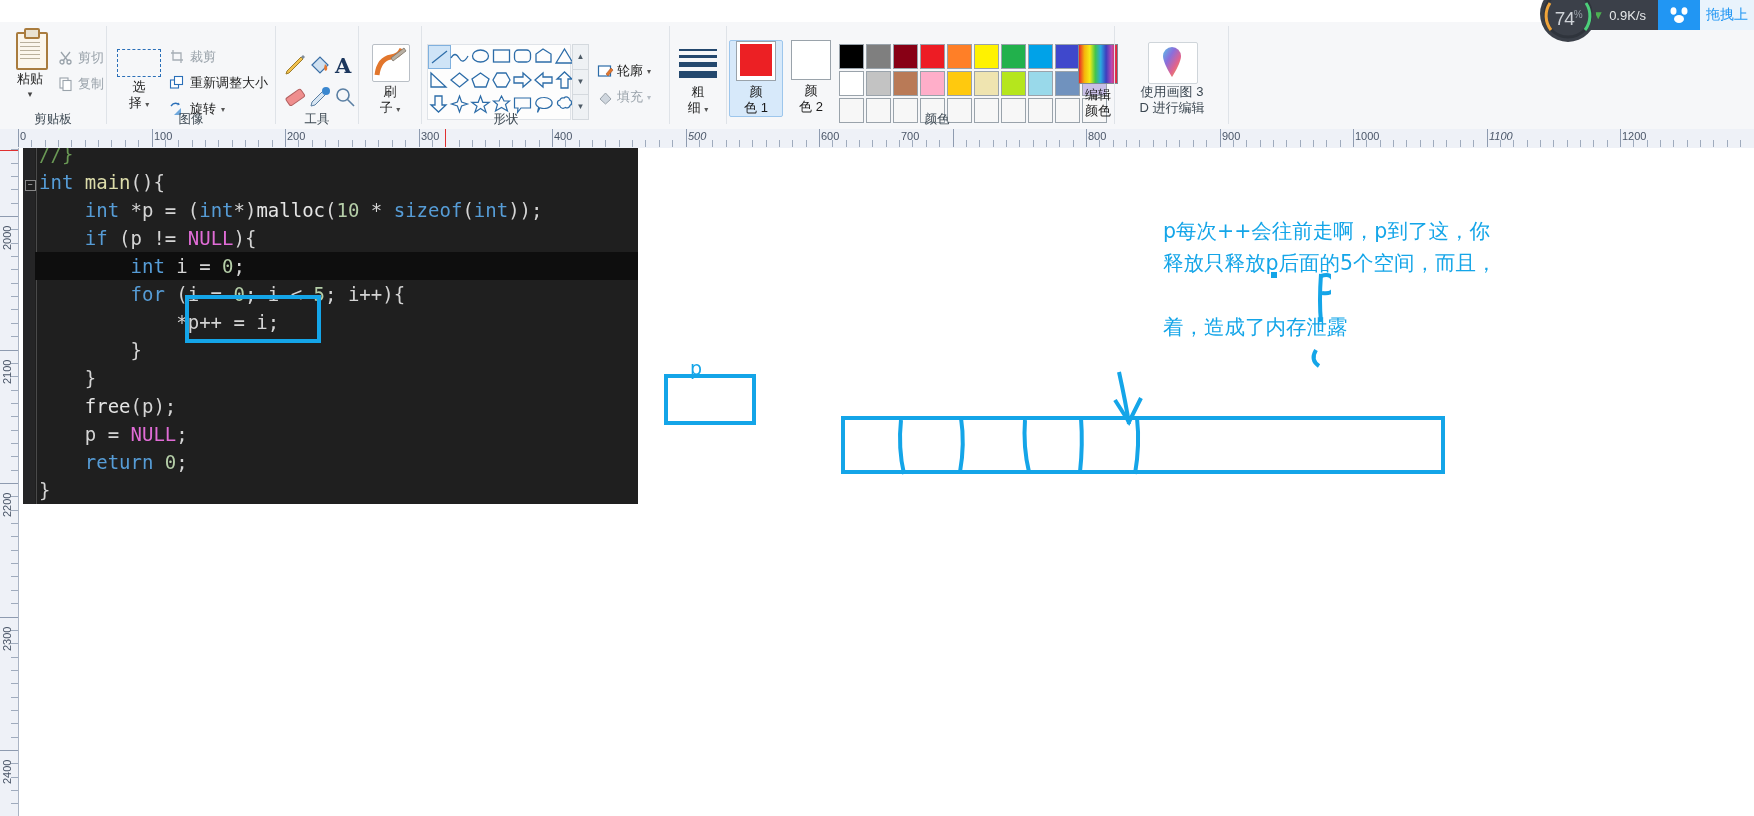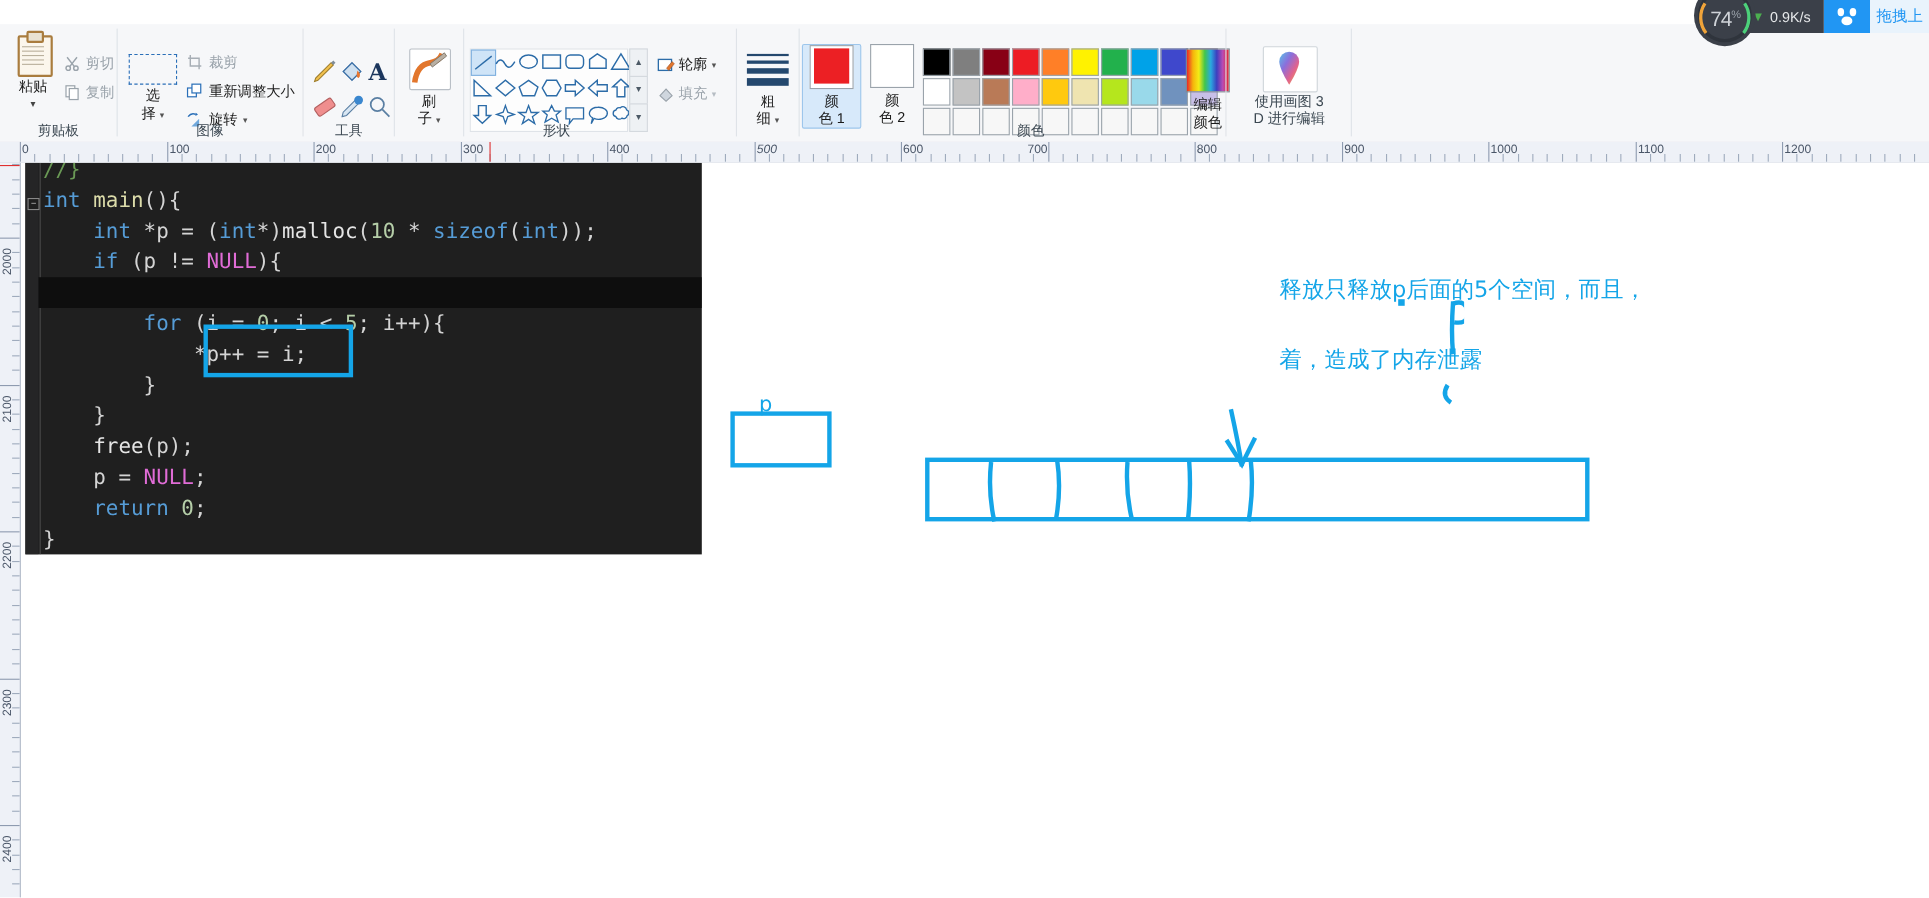--- a/index.html
+++ b/index.html
@@ -60,21 +60,21 @@
   
   .g-shapes{left:422px;width:168px;}
   .shape-grid{position:absolute;left:5px;top:22px;width:142px;height:74px;background:#fdfdfd;border:1px solid #dfe3e8;}
   .sh{position:absolute;width:21px;height:22px;}
   .sh.selected{background:#cfe4f7;border:1px solid #7fb0de;}
   .shape-scroll{position:absolute;left:150px;top:22px;width:15px;height:74px;}
   .ssbtn{position:absolute;left:0;width:15px;height:24px;background:#eef1f4;border:1px solid #d4d9de;color:#4d5a66;font-size:8px;text-align:center;line-height:24px;}
 
   
   .g-of{left:591px;width:78px;}
-  .of-row{position:absolute;left:6px;display:flex;align-items:center;gap:4px;font-size:13px;}
+  .of-row{position:absolute;left:6px;display:flex;align-items:center;gap:4px;font-size:13px;margin-top:12px;}
   .of-outline{top:28px;color:#1a1a1a;}
   .of-fill{top:54px;color:#9aa3ab;}
   .caret{font-size:8px;color:#555;}
 
   
   .g-size{left:670px;width:56px;}
   .size-btn{position:absolute;left:8px;top:22px;width:40px;height:40px;}
   .size-btn i{display:block;background:#24486e;margin:0 auto 4px;}
   .size-lbl{position:absolute;left:0;top:62px;width:56px;text-align:center;font-size:13px;line-height:16px;}
 
@@ -575,21 +575,21 @@
       <div class="tickm" style="left: 814px;"></div>
       <div class="tickm" style="left: 828px;"></div>
       <div class="tickm" style="left: 841px;"></div>
       <div class="tickm" style="left: 854px;"></div>
       <div class="tickm" style="left: 868px;"></div>
       <div class="tickm" style="left: 881px;"></div>
       <div class="tickm" style="left: 894px;"></div>
       <div class="tickm" style="left: 908px;"></div>
       <div class="tickm" style="left: 921px;"></div>
       <div class="tickM" style="left: 935px;"></div>
-      <div class="num" style="left: 916px;">700</div>
+      <div class="num" style="left: 883px;">700</div>
       <div class="tickm" style="left: 948px;"></div>
       <div class="tickm" style="left: 961px;"></div>
       <div class="tickm" style="left: 975px;"></div>
       <div class="tickm" style="left: 988px;"></div>
       <div class="tickm" style="left: 1001px;"></div>
       <div class="tickm" style="left: 1015px;"></div>
       <div class="tickm" style="left: 1028px;"></div>
       <div class="tickm" style="left: 1041px;"></div>
       <div class="tickm" style="left: 1055px;"></div>
       <div class="tickM" style="left: 1068px;"></div>
@@ -619,21 +619,21 @@
       <div class="tickm" style="left: 1348px;"></div>
       <div class="tickm" style="left: 1362px;"></div>
       <div class="tickm" style="left: 1375px;"></div>
       <div class="tickm" style="left: 1388px;"></div>
       <div class="tickm" style="left: 1402px;"></div>
       <div class="tickm" style="left: 1415px;"></div>
       <div class="tickm" style="left: 1428px;"></div>
       <div class="tickm" style="left: 1442px;"></div>
       <div class="tickm" style="left: 1455px;"></div>
       <div class="tickM" style="left: 1469px;"></div>
-      <div class="num" style="left: 1471px;">1100</div>
+      <div class="num" style="left: 1471px; font-style: italic;">1100</div>
       <div class="tickm" style="left: 1482px;"></div>
       <div class="tickm" style="left: 1495px;"></div>
       <div class="tickm" style="left: 1509px;"></div>
       <div class="tickm" style="left: 1522px;"></div>
       <div class="tickm" style="left: 1535px;"></div>
       <div class="tickm" style="left: 1549px;"></div>
       <div class="tickm" style="left: 1562px;"></div>
       <div class="tickm" style="left: 1575px;"></div>
       <div class="tickm" style="left: 1589px;"></div>
       <div class="tickM" style="left: 1602px;"></div>
@@ -712,20 +712,21 @@
 
     <div class="codeimg">
       <div class="gutter"></div>
       <div class="vbar"></div>
       <div class="hl" style="top:104px"></div>
       <div class="fold" style="top:32px">−</div>
       <div class="cl" style="top:-8px"><span class="tk-com">//}</span></div>
       <div class="cl" style="top:20px"><span class="tk-kw">int</span> <span class="tk-fn">main</span><span class="tk-pl">(){</span></div>
       <div class="cl" style="top:48px">    <span class="tk-kw">int</span> <span class="tk-pl">*p = (</span><span class="tk-kw">int</span><span class="tk-pl">*)</span><span class="tk-var">malloc</span><span class="tk-pl">(</span><span class="tk-num">10</span> <span class="tk-pl">* </span><span class="tk-kw">sizeof</span><span class="tk-pl">(</span><span class="tk-kw">int</span><span class="tk-pl">));</span></div>
       <div class="cl" style="top:76px">    <span class="tk-kw">if</span> <span class="tk-pl">(p != </span><span class="tk-mac">NULL</span><span class="tk-pl">){</span></div>
+      <div class="cl" style="top:104px">        <span class="tk-kw">int</span> <span class="tk-pl">i = </span><span class="tk-num">0</span><span class="tk-pl">;</span></div>
       <div class="cl" style="top:132px">        <span class="tk-kw">for</span> <span class="tk-pl">(i = </span><span class="tk-num">0</span><span class="tk-pl">; i &lt; </span><span class="tk-num">5</span><span class="tk-pl">; i++){</span></div>
       <div class="cl" style="top:160px">            <span class="tk-pl">*p++ = i;</span></div>
       <div class="cl" style="top:188px">        <span class="tk-pl">}</span></div>
       <div class="cl" style="top:216px">    <span class="tk-pl">}</span></div>
       <div class="cl" style="top:244px">    <span class="tk-var">free</span><span class="tk-pl">(p);</span></div>
       <div class="cl" style="top:272px">    <span class="tk-pl">p = </span><span class="tk-mac">NULL</span><span class="tk-pl">;</span></div>
       <div class="cl" style="top:300px">    <span class="tk-kw">return</span> <span class="tk-num">0</span><span class="tk-pl">;</span></div>
       <div class="cl" style="top:328px"><span class="tk-pl">}</span></div>
     </div>
 
@@ -745,16 +746,17 @@
       <path d="M286 40 L300 62 L312 38" stroke="#14a5e8" stroke-width="4" fill="none"></path>
     </svg>
 
     <svg style="position:absolute;left:1252px;top:110px" width="60" height="125">
       <rect x="0" y="14" width="6" height="6" fill="#14a5e8"></rect>
       <path d="M50 18 q12 -4 13 8 q1 11 -12 9" stroke="#14a5e8" stroke-width="4" fill="none"></path>
       <path d="M50 16 q-2 28 0 48" stroke="#14a5e8" stroke-width="4" fill="none"></path>
       <path d="M45 92 q-6 10 3 16" stroke="#14a5e8" stroke-width="4" fill="none"></path>
     </svg>
 
+    <div class="anno" style="left:1144px;top:68px">p每次++会往前走啊，p到了这，你</div>
     <div class="anno" style="left:1144px;top:100px">释放只释放p后面的5个空间，而且，</div>
     <div class="anno" style="left:1144px;top:164px">着，造成了内存泄露</div>
   </div>
 </div>
 
 </body></html>

